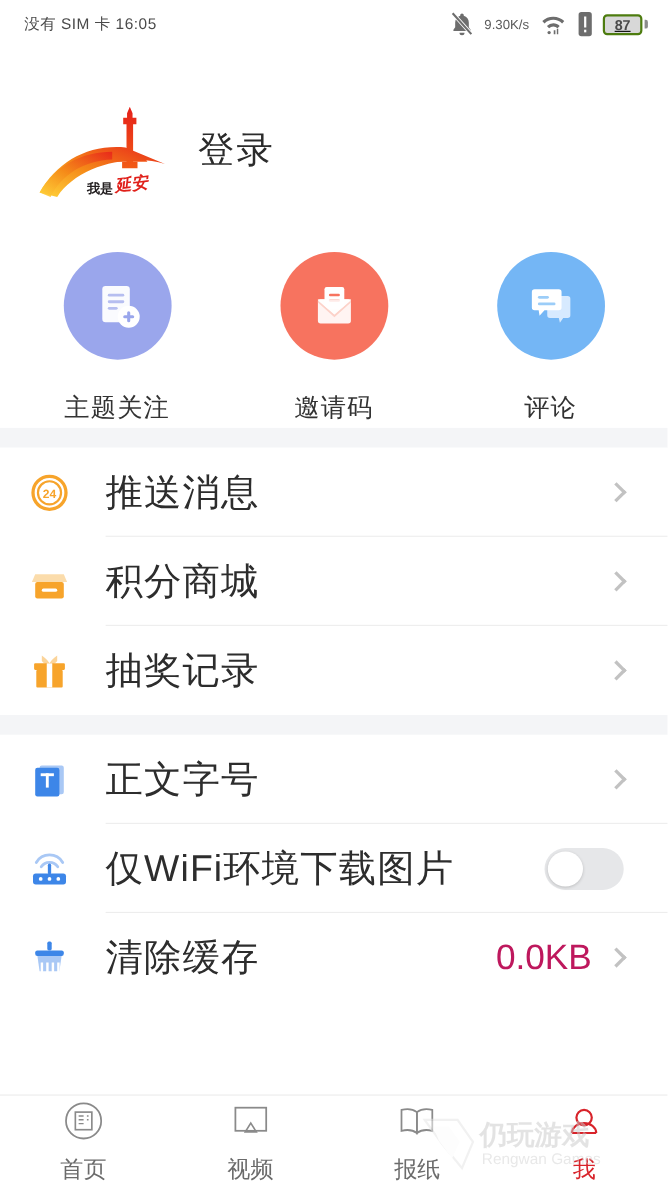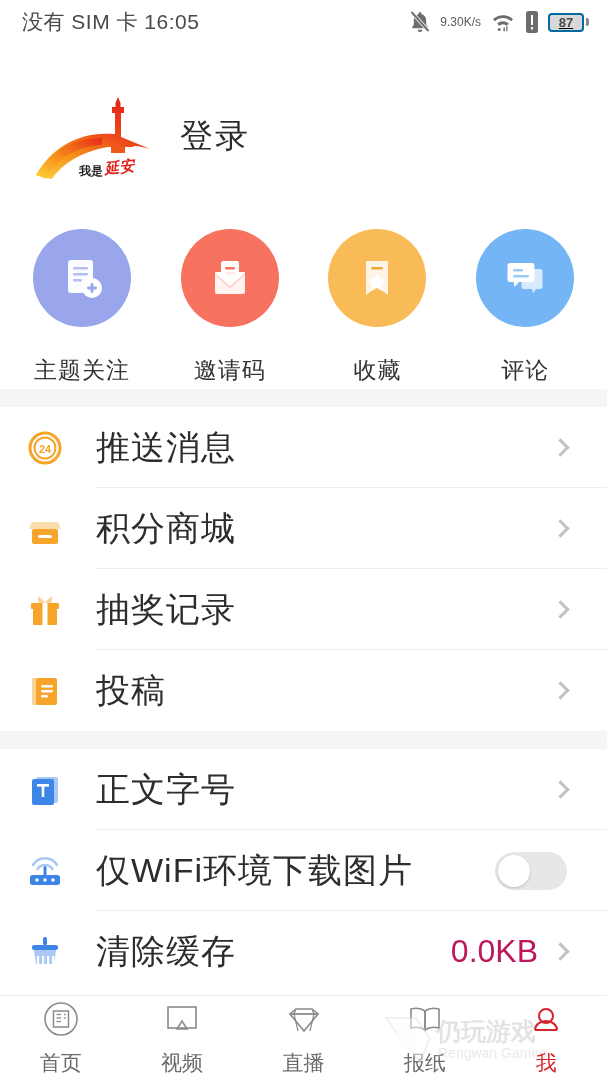--- a/index.html
+++ b/index.html
@@ -9,30 +9,30 @@
     font-family:"Liberation Sans","DejaVu Sans",sans-serif;
     overflow:hidden;
   }
   .phone { position:relative; width:607px; height:1080px; background:#fff; }
 
   
   .statusbar {
     height:44px; display:flex; align-items:center;
     padding:0 18px 0 22px; background:#fff;
   }
-  .sb-left { font-size:21px; color:#4a4a4a; letter-spacing:.5px; white-space:nowrap; }
+  .sb-left { font-size:14px; color:#4a4a4a; letter-spacing:.5px; white-space:nowrap; }
   .sb-spacer { flex:1; }
   .sb-right { display:flex; align-items:center; gap:9px; }
   .sb-speed { font-size:12px; color:#5a5a5a; white-space:nowrap; }
   .sb-ico { display:block; }
   .batt {
     display:flex; align-items:center; gap:2px;
   }
   .batt-body {
-    width:36px; height:19px; border:2px solid #0369a1; border-radius:4px;
+    width:36px; height:19px; border:2px solid #4d7c0f; border-radius:4px;
     display:flex; align-items:center; justify-content:center;
     background:#d8d8d8;
     text-decoration:underline;
   }
   .batt-num { font-size:13px; color:#4a4a4a; font-weight:bold; line-height:1; }
   .batt-cap { width:3px; height:8px; background:#8b8b8b; border-radius:0 2px 2px 0; }
 
   
   .header {
     height:185px; display:flex; align-items:center; padding-left:22px; gap:18px;
@@ -192,30 +192,20 @@
           <rect x="19" y="11" width="18" height="20" rx="2" fill="#ffffff"></rect>
           <rect x="23" y="17" width="10" height="2.4" rx="1.2" fill="#f7735f"></rect>
           <rect x="23" y="22" width="10" height="2.4" rx="1.2" fill="#f7735f"></rect>
           <path d="M13 23 L28 36 L43 23 V25 L28 38.5 L13 25 Z" fill="#fcd2c9"></path>
           <path d="M13 23 L28 36 L43 23 v-1 H13 z" fill="#ffffff" opacity=".85"></path>
         </svg>
       </div>
       <div class="q-label">邀请码</div>
     </div>
 
-    <div class="q-item">
-      <div class="q-circle" style="background:#f8bb57">
-        <svg width="56" height="56" viewBox="0 0 56 56">
-          <path d="M17 11 h22 v34 l-11 -8 l-11 8 z" fill="#fdf4e3"></path>
-          <rect x="22" y="17" width="12" height="2.4" rx="1.2" fill="#f0a93d"></rect>
-          <path d="M28 23 l2.9 5.9 6.5 .9 -4.7 4.6 1.1 6.5 -5.8 -3 -5.8 3 1.1 -6.5 -4.7 -4.6 6.5 -.9 z" fill="#ffffff"></path>
-        </svg>
-      </div>
-      <div class="q-label">收藏</div>
-    </div>
 
     <div class="q-item">
       <div class="q-circle" style="background:#74b6f5">
         <svg width="56" height="56" viewBox="0 0 56 56">
           <path d="M27 19 h16 a2.5 2.5 0 0 1 2.5 2.5 v15 a2.5 2.5 0 0 1 -2.5 2.5 h-4 l-3 4.5 -1 -4.5 h-8 a2.5 2.5 0 0 1 -2.5 -2.5 v-15 A2.5 2.5 0 0 1 27 19 z" fill="#d7eaff"></path>
           <path d="M13 13 h22 a2.5 2.5 0 0 1 2.5 2.5 v14 a2.5 2.5 0 0 1 -2.5 2.5 h-13 l-4.5 5 -.8 -5 H13 a2.5 2.5 0 0 1 -2.5 -2.5 v-14 A2.5 2.5 0 0 1 13 13 z" fill="#ffffff"></path>
           <rect x="16" y="19" width="10" height="2.5" rx="1.25" fill="#9ccdf8"></rect>
           <rect x="16" y="25" width="16" height="2.5" rx="1.25" fill="#9ccdf8"></rect>
         </svg>
       </div>
@@ -259,33 +249,20 @@
           <path d="M27 6 Q20 11 20 14 Q25 14 27 11 Z" fill="#fbd49a"></path>
           <rect x="6" y="13" width="28" height="6" rx="1" fill="#f7a42b"></rect>
           <rect x="8" y="19" width="24" height="16" rx="1" fill="#f7a42b"></rect>
           <rect x="17.5" y="13" width="5" height="22" fill="#ffffff"></rect>
         </svg>
       </div>
       <div class="row-label">抽奖记录</div>
       <div class="chev"></div>
     </div>
 
-    <div class="row">
-      <div class="row-ico">
-        <svg width="40" height="40" viewBox="0 0 40 40">
-          <rect x="7" y="7" width="5" height="27" rx="1" fill="#fbd49a"></rect>
-          <rect x="11" y="7" width="21" height="27" rx="2" fill="#f7a42b"></rect>
-          <rect x="16" y="14" width="12" height="2.4" rx="1.2" fill="#ffffff"></rect>
-          <rect x="16" y="19" width="12" height="2.4" rx="1.2" fill="#ffffff"></rect>
-          <rect x="16" y="24" width="7" height="2.4" rx="1.2" fill="#ffffff"></rect>
-        </svg>
-      </div>
-      <div class="row-label">投稿</div>
-      <div class="chev"></div>
-    </div>
 
   </div>
 
   <div class="gap"></div>
 
   <div class="list">
 
     <div class="row">
       <div class="row-ico">
         <svg width="40" height="40" viewBox="0 0 40 40">
@@ -352,30 +329,20 @@
     </div>
 
     <div class="tab">
       <svg width="44" height="42" viewBox="0 0 44 42">
         <rect x="8" y="7" width="28" height="21" fill="none" stroke="#8a8a8a" stroke-width="1.6"></rect>
         <path d="M22 21 l5 8 h-10 z" fill="none" stroke="#8a8a8a" stroke-width="1.5"></path>
       </svg>
       <div class="tab-label">视频</div>
     </div>
 
-    <div class="tab">
-      <svg width="44" height="42" viewBox="0 0 44 42">
-        <path d="M8 14 h28 L22 31 z" fill="none" stroke="#8a8a8a" stroke-width="1.6"></path>
-        <path d="M8 14 l6 -5 h16 l6 5" fill="none" stroke="#8a8a8a" stroke-width="1.6"></path>
-        <path d="M14 9 l-2 5 4 17" fill="none" stroke="#8a8a8a" stroke-width="1.2"></path>
-        <path d="M30 9 l2 5 -4 17" fill="none" stroke="#8a8a8a" stroke-width="1.2"></path>
-        <line x1="8" y1="14" x2="36" y2="14" stroke="#8a8a8a" stroke-width="1.2"></line>
-      </svg>
-      <div class="tab-label">直播</div>
-    </div>
 
     <div class="tab">
       <svg width="44" height="42" viewBox="0 0 44 42">
         <path d="M22 11 C18 8, 12 8, 8 9 v19 c4 -1, 10 -1, 14 2 z" fill="none" stroke="#8a8a8a" stroke-width="1.6"></path>
         <path d="M22 11 C26 8, 32 8, 36 9 v19 c-4 -1, -10 -1, -14 2 z" fill="none" stroke="#8a8a8a" stroke-width="1.6"></path>
       </svg>
       <div class="tab-label">报纸</div>
     </div>
 
     <div class="tab active">

